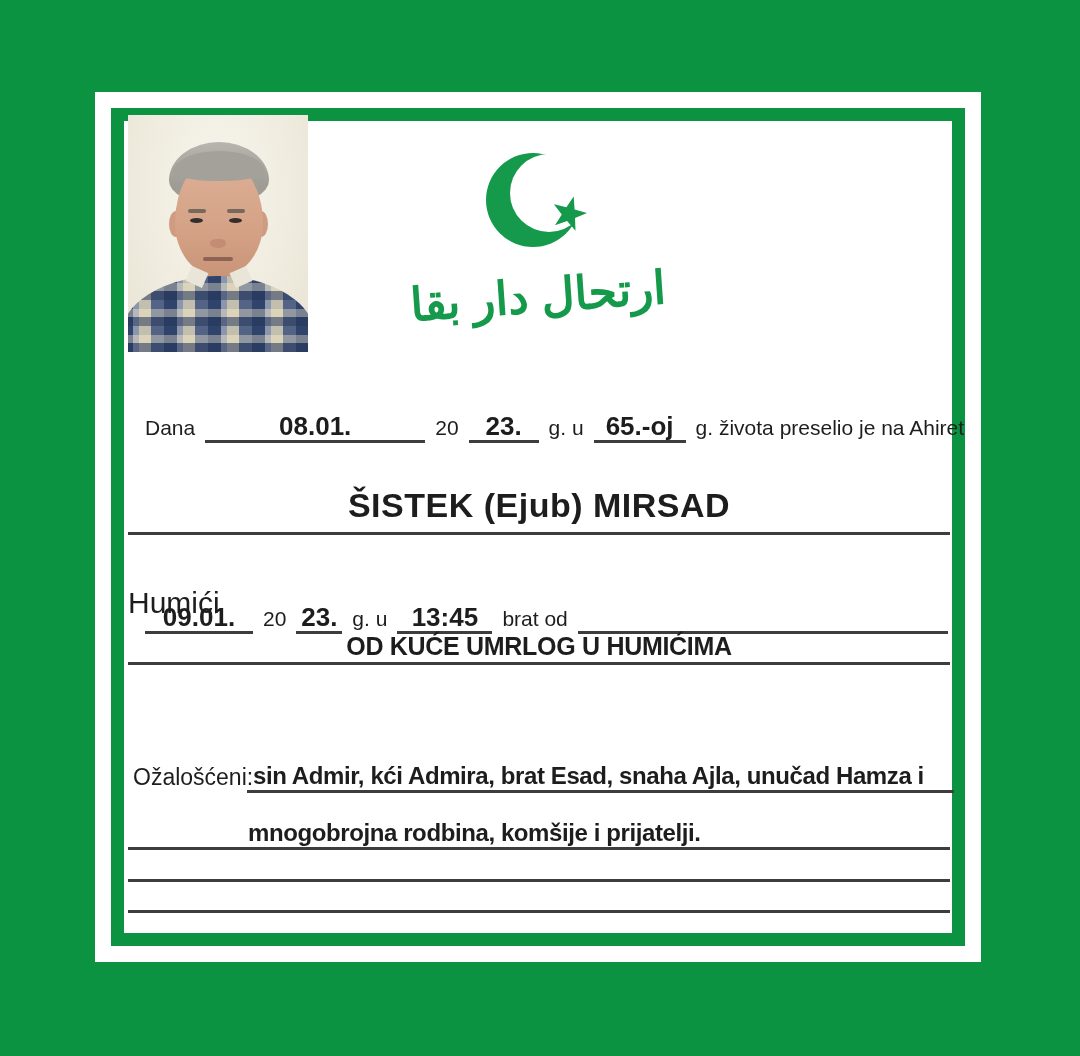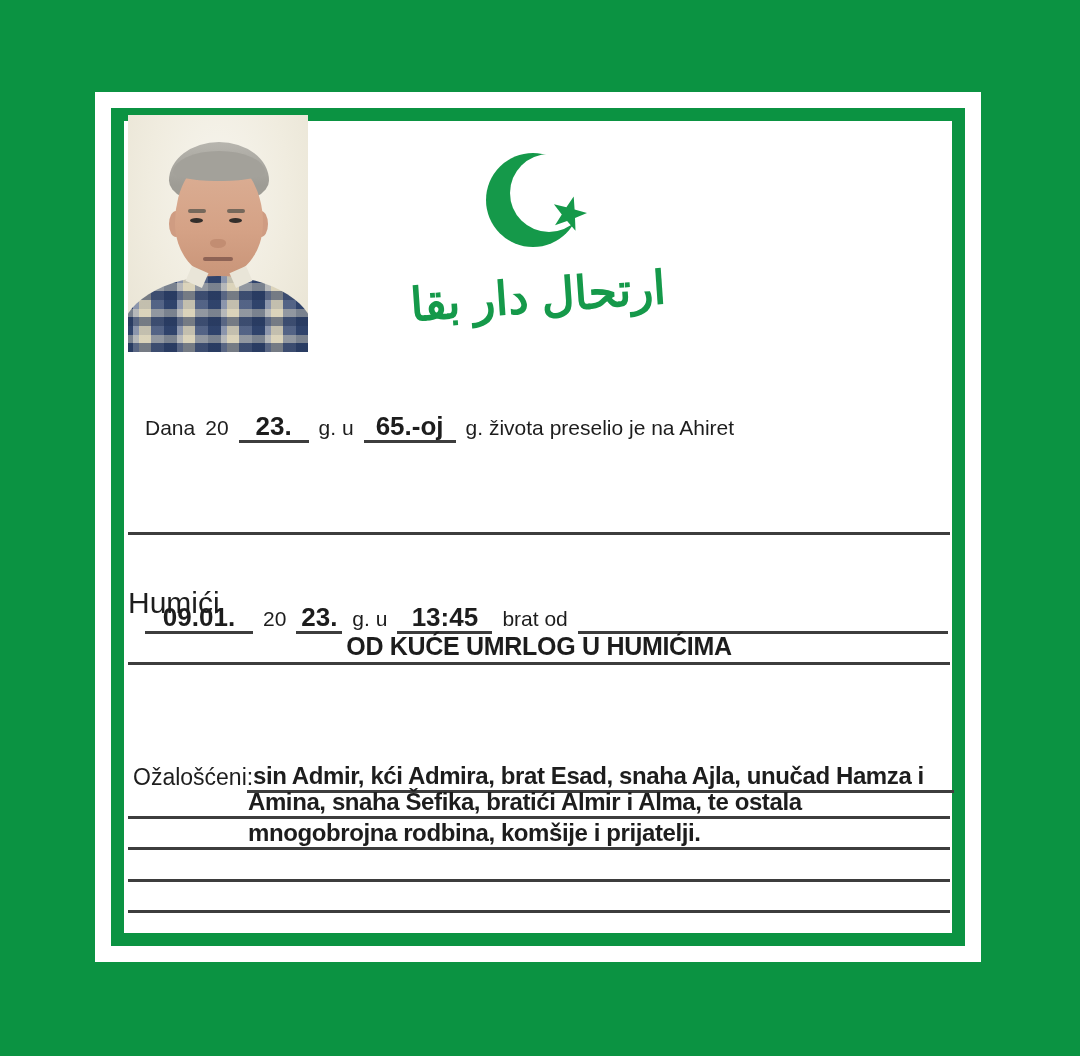--- a/index.html
+++ b/index.html
@@ -163,27 +163,29 @@
   <svg class="emblem" viewBox="0 0 220 110">
     <circle cx="105" cy="50" r="47" fill="#15994A"></circle>
     <circle cx="121" cy="43" r="39" fill="#ffffff"></circle>
     <polygon fill="#15994A" points="145.7,46.6 146.6,59.5 159,63.1 147,67.9 147.5,80.8 139.1,71 127,75.3 133.8,64.4 125.9,54.2 138.4,57.3"></polygon>
   </svg>
 
   <div class="calligraphy">ارتحال دار بقا</div>
 
   <div class="row row1">
     <span class="lbl">Dana</span>
+    <span class="field f-day">08.01.</span>
     <span class="lbl">20</span>
     <span class="field f-year1">23.</span>
     <span class="lbl">g. u</span>
     <span class="field f-age">65.-oj</span>
     <span class="lbl">g. života preselio je na Ahiret</span>
   </div>
 
+  <div class="name">ŠISTEK (Ejub) MIRSAD</div>
   <div class="rule name-rule"></div>
 
   <div class="place">Humići</div>
 
   <div class="row row2">
     <span class="field f-date2">09.01.</span>
     <span class="lbl">20</span>
     <span class="field f-year2">23.</span>
     <span class="lbl">g. u</span>
     <span class="field f-time">13:45</span>
@@ -193,21 +195,18 @@
 
   <div class="location">OD KUĆE UMRLOG U HUMIĆIMA</div>
   <div class="rule location-rule"></div>
 
 
 
   <div class="mourners-label">Ožalošćeni:</div>
   <div class="mline m1">
     <span>sin Admir, kći Admira, brat Esad, snaha Ajla, unučad Hamza i</span>
   </div>
-  <div class="mline m2">
-    <span>Amina, snaha Šefika, bratići Almir i Alma, te ostala</span>
-  </div>
   <div class="mline m3">
     <span>mnogobrojna rodbina, komšije i prijatelji.</span>
   </div>
   <div class="rule empty1"></div>
   <div class="rule empty2"></div>
 </div>
 
 </body></html>

